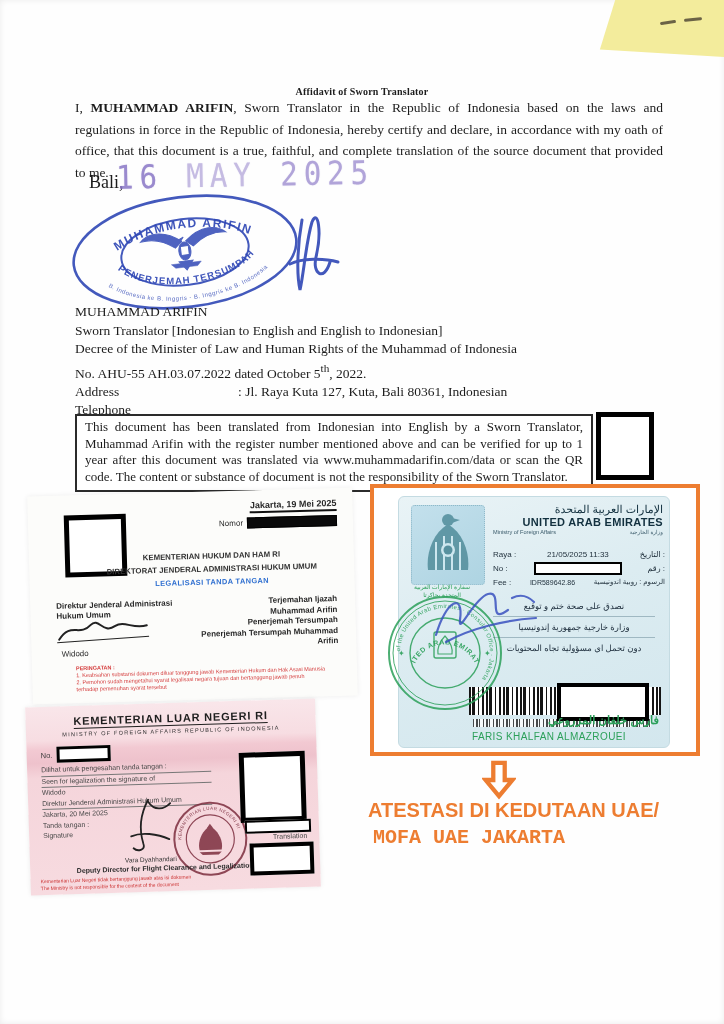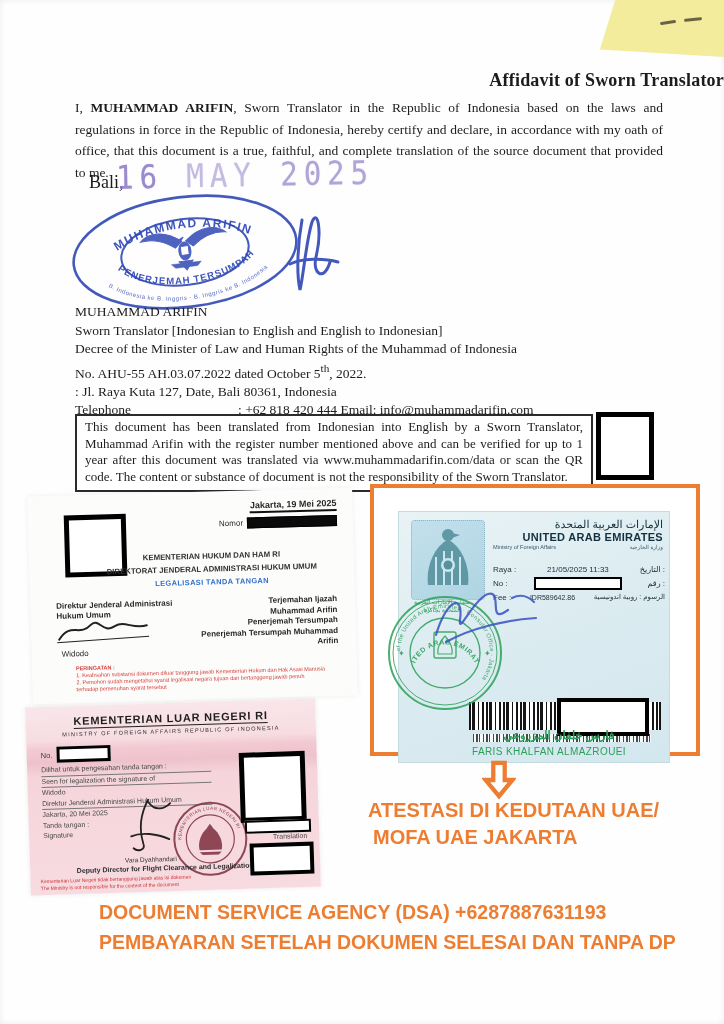--- a/index.html
+++ b/index.html
@@ -7,22 +7,22 @@
     position:relative;width:724px;height:1024px;background:#fefefe;
     overflow:hidden;font-family:"Liberation Serif",serif;color:#1c1c1c;
     box-shadow:inset 0 0 6px rgba(0,0,0,.08);
   }
   
   .yellow-corner{position:absolute;right:0;top:0;width:128px;height:62px;
     background:#f3ec9c;clip-path:polygon(15% 0%,100% 0%,100% 92%,3% 80%);
     box-shadow:inset 0 -4px 0 #ddd27f;}
   .corner-dash{position:absolute;background:#6b6346;height:3px;border-radius:2px;}
   
-  .title{position:absolute;top:70px;left:0;width:100%;text-align:right;
-    font-weight:bold;font-size:18px;letter-spacing:.2px;}
+  .title{position:absolute;top:86px;left:0;width:100%;text-align:center;
+    font-weight:bold;font-size:10px;letter-spacing:.2px;}
   .body-par{position:absolute;top:97px;left:75px;width:588px;font-size:13.5px;
     line-height:1.6;text-align:justify;}
   .place-line{position:absolute;top:172px;left:89px;font-size:18px;text-align:center;}
   .date-stamp{position:absolute;top:158px;left:116px;color:#8d7bc8;
     font-family:"DejaVu Sans Mono",monospace;font-size:29px;letter-spacing:6px;
     transform:scaleY(1.12) rotate(-1deg);text-shadow:0 0 1px rgba(141,123,200,.6);}
   .ds-day{opacity:.88}.ds-mon{opacity:.5}.ds-year{opacity:.68}
   .oval-stamp{position:absolute;top:193px;left:66px;width:238px;height:118px;
     transform:rotate(-7deg);}
   .sworn-signature{position:absolute;top:202px;left:272px;width:80px;height:100px;}
@@ -55,21 +55,21 @@
   .ahu-sig{position:absolute;left:22px;top:118px;width:100px;height:34px;}
   .ahu-widodo{position:absolute;left:30px;top:154px;font-size:8px;}
   .ahu-right{position:absolute;right:18px;top:106px;width:150px;text-align:right;
     font-size:8px;font-weight:bold;line-height:10.5px;}
   .ahu-warn{position:absolute;left:44px;top:170px;width:250px;color:#d43c3c;
     font-size:5.5px;line-height:7px;}
   
   #uae-box{top:484px;left:370px;width:330px;height:272px;border:4px solid #ED7D31;background:#fff;box-sizing:border-box;}
   .sticker{position:absolute;left:24px;top:8px;width:270px;height:250px;
     background:linear-gradient(160deg,#e9f3f6 0%,#dcecf1 45%,#d3e7ee 100%);
-    border:1px solid #c4dbe2;border-radius:0;margin-top:15px;}
+    border:1px solid #c4dbe2;border-radius:6px;}
   .falcon-box{position:absolute;left:12px;top:8px;width:72px;height:78px;
     background:linear-gradient(145deg,#c3e0ec,#aed4e2);border-radius:4px;border:1px dotted #8fb9c9;}
   .uae-head{position:absolute;left:94px;top:5px;width:170px;text-align:right;color:#12303f;}
   .uae-head .ar{font-size:11px;line-height:14px;}
   .uae-head .en{font-size:11px;font-weight:bold;letter-spacing:.3px;line-height:13px;}
   .uae-head .sub{font-size:5.6px;color:#3a5a6a;display:flex;justify-content:space-between;direction:rtl;}
   .uae-rows{position:absolute;left:94px;top:50px;width:172px;font-size:8px;color:#1e2e3a;}
   .uae-row{display:flex;justify-content:space-between;align-items:center;height:14px;}
   .uae-row .bar{width:84px;height:9px;border-width:2px;}
   .uae-row .fee-val{font-size:7px;}
@@ -78,29 +78,29 @@
   .uae-attest .sep{border-top:1px solid #9fb8c2;margin:1px 10px;}
   .embassy-note{position:absolute;left:0px;top:86px;width:86px;font-size:6px;
     color:#2CA05A;text-align:center;direction:rtl;line-height:8px;}
   .barcode{position:absolute;left:70px;top:190px;width:192px;height:28px;
     background:repeating-linear-gradient(90deg,#151515 0 2px,#fff 2px 3px,#151515 3px 6px,#fff 6px 9px,#151515 9px 10px,#fff 10px 13px,#151515 13px 15px,#fff 15px 17px);}
   .barcode2{position:absolute;left:74px;top:222px;width:178px;height:8px;opacity:.8;
     background:repeating-linear-gradient(90deg,#222 0 1px,#fff 1px 3px,#222 3px 5px,#fff 5px 6px,#222 6px 7px,#fff 7px 10px);}
   .barcode-redact{position:absolute;left:158px;top:186px;width:84px;height:30px;border-width:4px;}
   .green-stamp{position:absolute;left:10px;top:104px;width:122px;height:122px;}
   .uae-sig{position:absolute;left:42px;top:92px;width:140px;height:85px;}
-  .officer-ar{position:absolute;left:60px;top:216px;width:200px;text-align:center;
+  .officer-ar{position:absolute;left:60px;top:216px;width:200px;
     color:#2CA05A;font-size:11.5px;font-weight:bold;direction:rtl;}
   .officer-en{position:absolute;left:30px;top:234px;width:240px;text-align:center;
     color:#2CA05A;font-size:10px;font-weight:normal;letter-spacing:.4px;}
   
   .down-arrow{position:absolute;top:760px;left:482px;width:34px;height:40px;}
   .atestasi{position:absolute;top:797px;left:368px;width:340px;color:#ED7D31;
     font-family:"Liberation Sans",sans-serif;font-weight:bold;font-size:20px;line-height:27px;}
-  .atestasi .l2{padding-left:5px;}
+  .atestasi .l2{padding-left:5px;font-family:Liberation Mono, monospace;}
   
   #cert-mofa{top:703px;left:28px;width:290px;height:188px;transform:rotate(-1.8deg);
     background:linear-gradient(180deg,#f9e6ea 0%,#f7dde2 18%,#f2c9d2 23%,#eec2cc 30%,#f5d5db 38%,#f7dbe0 100%);
     box-shadow:0 0 5px rgba(0,0,0,.08);color:#3a3a3a;}
   .mofa-title{position:absolute;top:9px;left:0;width:100%;text-align:center;
     font-weight:bold;font-size:11px;letter-spacing:.8px;color:#1e1e1e;}
   .mofa-title span{border-bottom:1.5px solid #1e1e1e;padding-bottom:1px;}
   .mofa-sub{position:absolute;top:25px;left:0;width:100%;text-align:center;
     font-size:5.6px;letter-spacing:1.2px;color:#333;}
   .mofa-no{position:absolute;top:40px;left:14px;font-size:7.5px;display:flex;gap:4px;align-items:center;}
@@ -173,25 +173,25 @@
       <path d="M18,62 C30,56 52,56 66,60"></path>
     </g>
   </svg>
 
   <div class="details">
     <div>MUHAMMAD ARIFIN</div>
     <div>Sworn Translator  [Indonesian to English and English to Indonesian]</div>
     <div>Decree of the Minister of Law and Human Rights of the Muhammad of Indonesia</div>
     <div><span>No. AHU-55 AH.03.07.2022 dated October 5</span><sup>th</sup><span>, 2022.</span></div>
     <div class="row">
-        <span>: Jl. Raya Kuta 127, Date, Bali 80361, Indonesia</span>
+        <span class="lbl">Address</span>
+        <span>: Jl. Raya Kuta 127, Kuta, Bali 80361, Indonesian</span>
       </div>
     <div class="row">
         <span class="lbl">Telephone</span>
-        <span>: +62 818 420 444   Email: info@muhammadarifin.com</span>
       </div>
     <div class="row">
         <span class="lbl"><b><span>Register No. IND-ENG</span></b></span>
         <span>:</span>
         <span class="redact-inline"></span>
       </div>
   </div>
 
   <div class="disclaimer-box">This document has been translated from Indonesian into English by a Sworn Translator, Muhammad Arifin with the register number mentioned above and can be verified for up to 1 year after this document was translated via www.muhammadarifin.com/data or scan the QR code. The content or substance of document is not the responsibility of the Sworn Translator.</div>
   <div class="qr-redact"></div>
@@ -272,20 +272,27 @@
         <div class="uae-row">
             <span>Fee :</span>
             <span class="fee-val">IDR589642.86</span>
             <span class="fee-val">الرسوم : روبية اندونيسية</span>
           </div>
       </div>
       <div class="embassy-note">
         <div>سفارة الإمارات العربية</div>
         <div>المتحدة بجاكرتا</div>
       </div>
+      <div class="uae-attest">
+        <div dir="rtl">نصدق على صحة ختم و توقيع</div>
+        <div class="sep"></div>
+        <div dir="rtl">وزارة خارجية جمهورية إندونيسيا</div>
+        <div class="sep"></div>
+        <div dir="rtl">دون تحمل اي مسؤولية تجاه المحتويات</div>
+      </div>
       <div class="barcode"></div>
       <div class="barcode2"></div>
       <div class="redact barcode-redact"></div>
       <div class="officer-ar">فارس خلفان المزروعي</div>
       <div class="officer-en">FARIS KHALFAN ALMAZROUEI</div>
     </div>
     <svg class="green-stamp" viewBox="0 0 122 122">
       <defs>
         <path id="gOuter" d="M16,61 A45,45 0 1 1 106,61 A45,45 0 1 1 16,61" fill="none"></path>
         <path id="gInner" d="M30,74 A33,33 0 0 1 92,74" fill="none"></path>
@@ -370,18 +377,14 @@
     <div class="mofa-red">
       <div>Kementerian Luar Negeri tidak bertanggung jawab atas isi dokumen</div>
       <div>The Ministry is not responsible for the content of the document</div>
     </div>
     <div class="redact mofa-redact-big"></div>
     <div class="redact mofa-redact-bar"></div>
     <div class="mofa-trans">Translation</div>
     <div class="redact mofa-redact-sm"></div>
   </div>
 
-  <div class="footer">
-    <div>DOCUMENT SERVICE AGENCY (DSA) +6287887631193</div>
-    <div>PEMBAYARAN SETELAH DOKUMEN SELESAI DAN TANPA DP</div>
-  </div>
 
 </div>
 
 </body></html>

